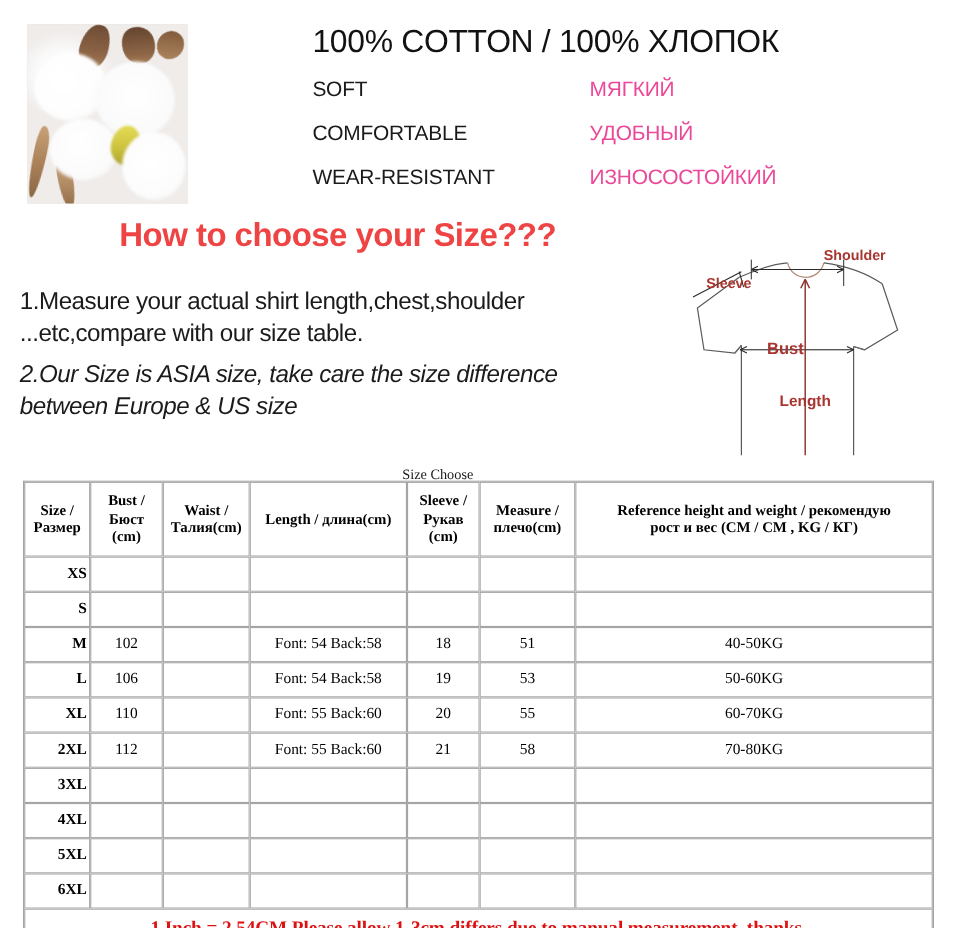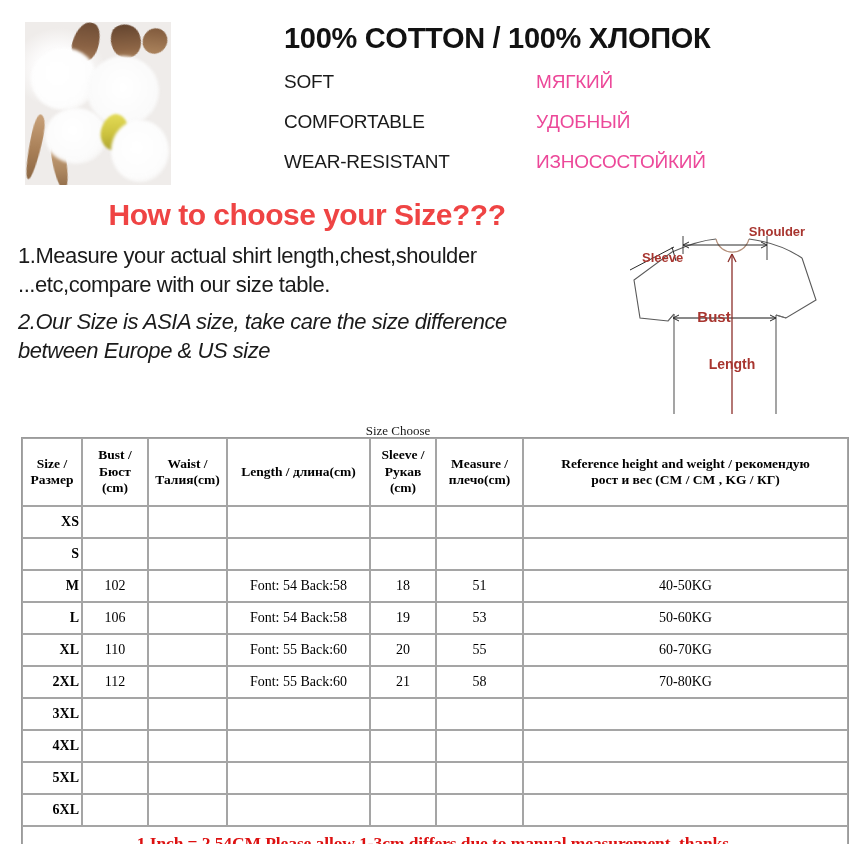--- a/index.html
+++ b/index.html
@@ -105,21 +105,21 @@
     filter: blur(1.5px);
   }
 
   #banner-text {
     position: absolute;
     left: 284px; top: 24px;
     width: 570px;
   }
   #banner-title {
     font-size: 29px;
-    font-weight: bold;
+    font-weight: normal;
     color: #121212;
     letter-spacing: -0.3px;
     white-space: nowrap;
     line-height: 1.0;
   }
   .feat-row {
     display: flex;
     margin-top: 18px;
   }
   .feat-en {
@@ -149,21 +149,21 @@
     padding-left: 14px;
   }
   .howto-line {
     font-size: 22px;
     color: #1b1b1b;
     line-height: 1.30;
     letter-spacing: -0.45px;
     padding-left: 18px;
     white-space: nowrap;
   }
-  #howto-p1 { margin-top: 10px; }
+  #howto-p1 { margin-top: 28px; }
   #howto-p2 { margin-top: 9px; font-style: italic; }
 
   
   #shirt-diagram {
     position: absolute;
     left: 604px; top: 214px;
     width: 264px; height: 200px;
   }
   #shirt-diagram svg { display: block; }
 

